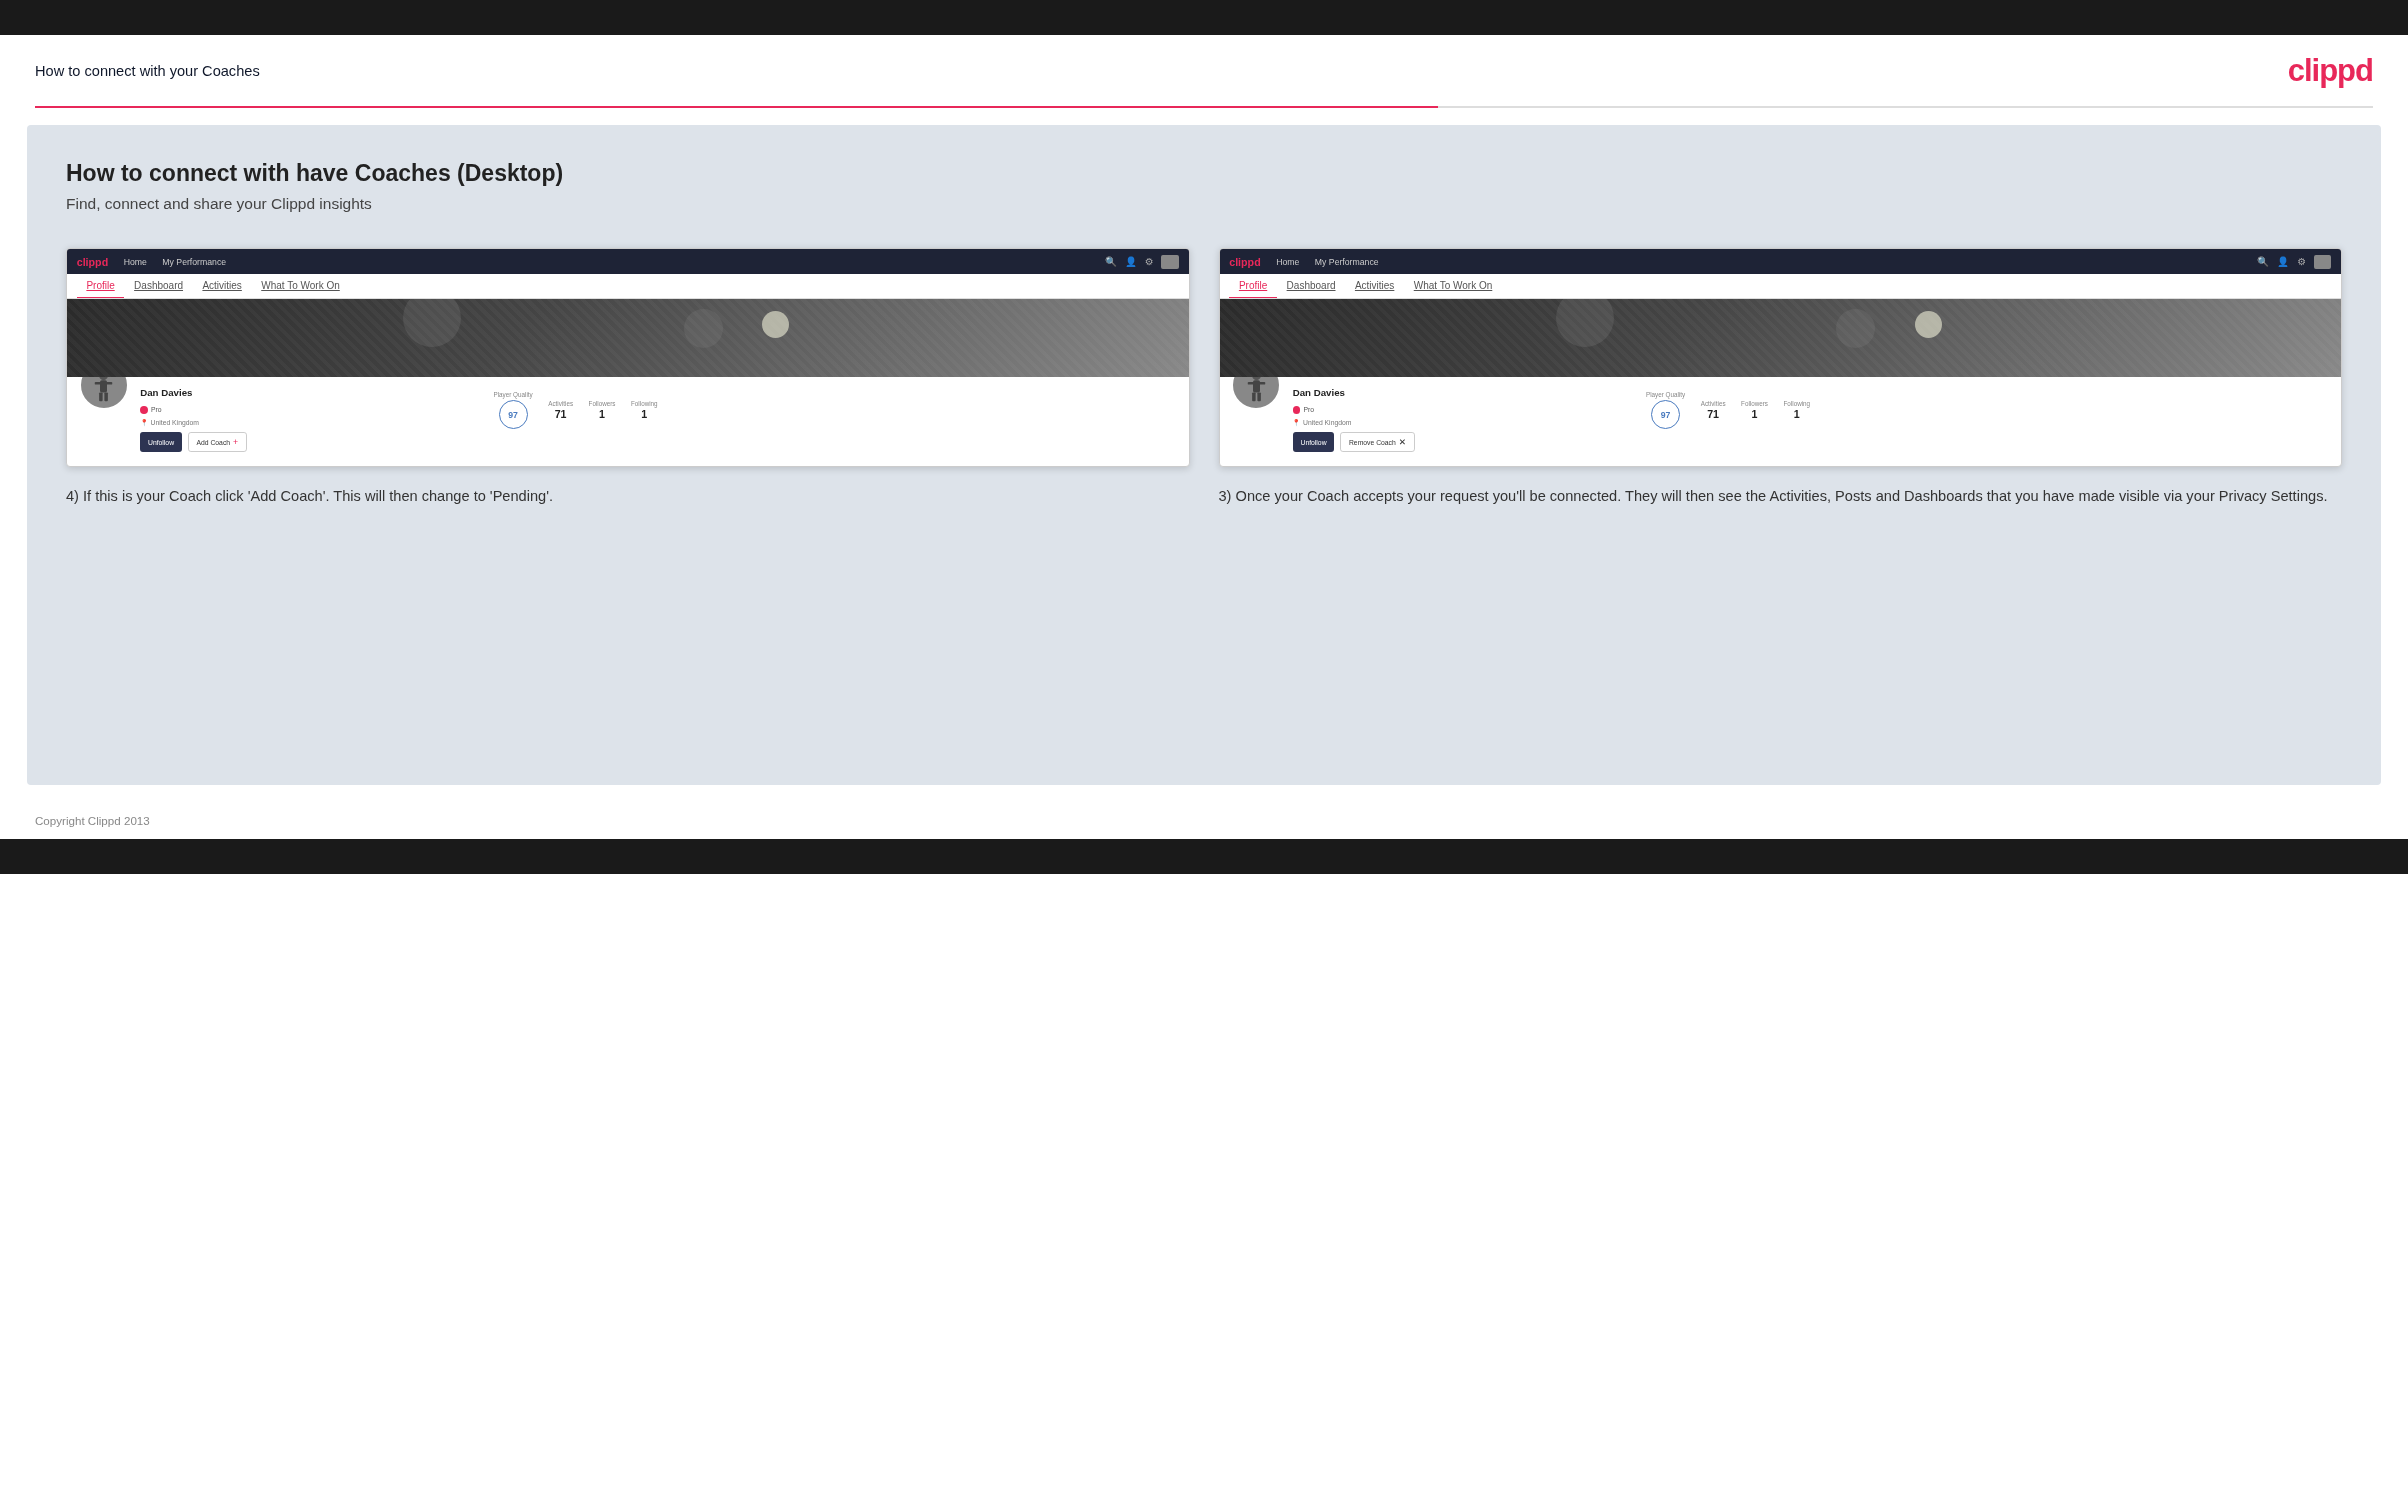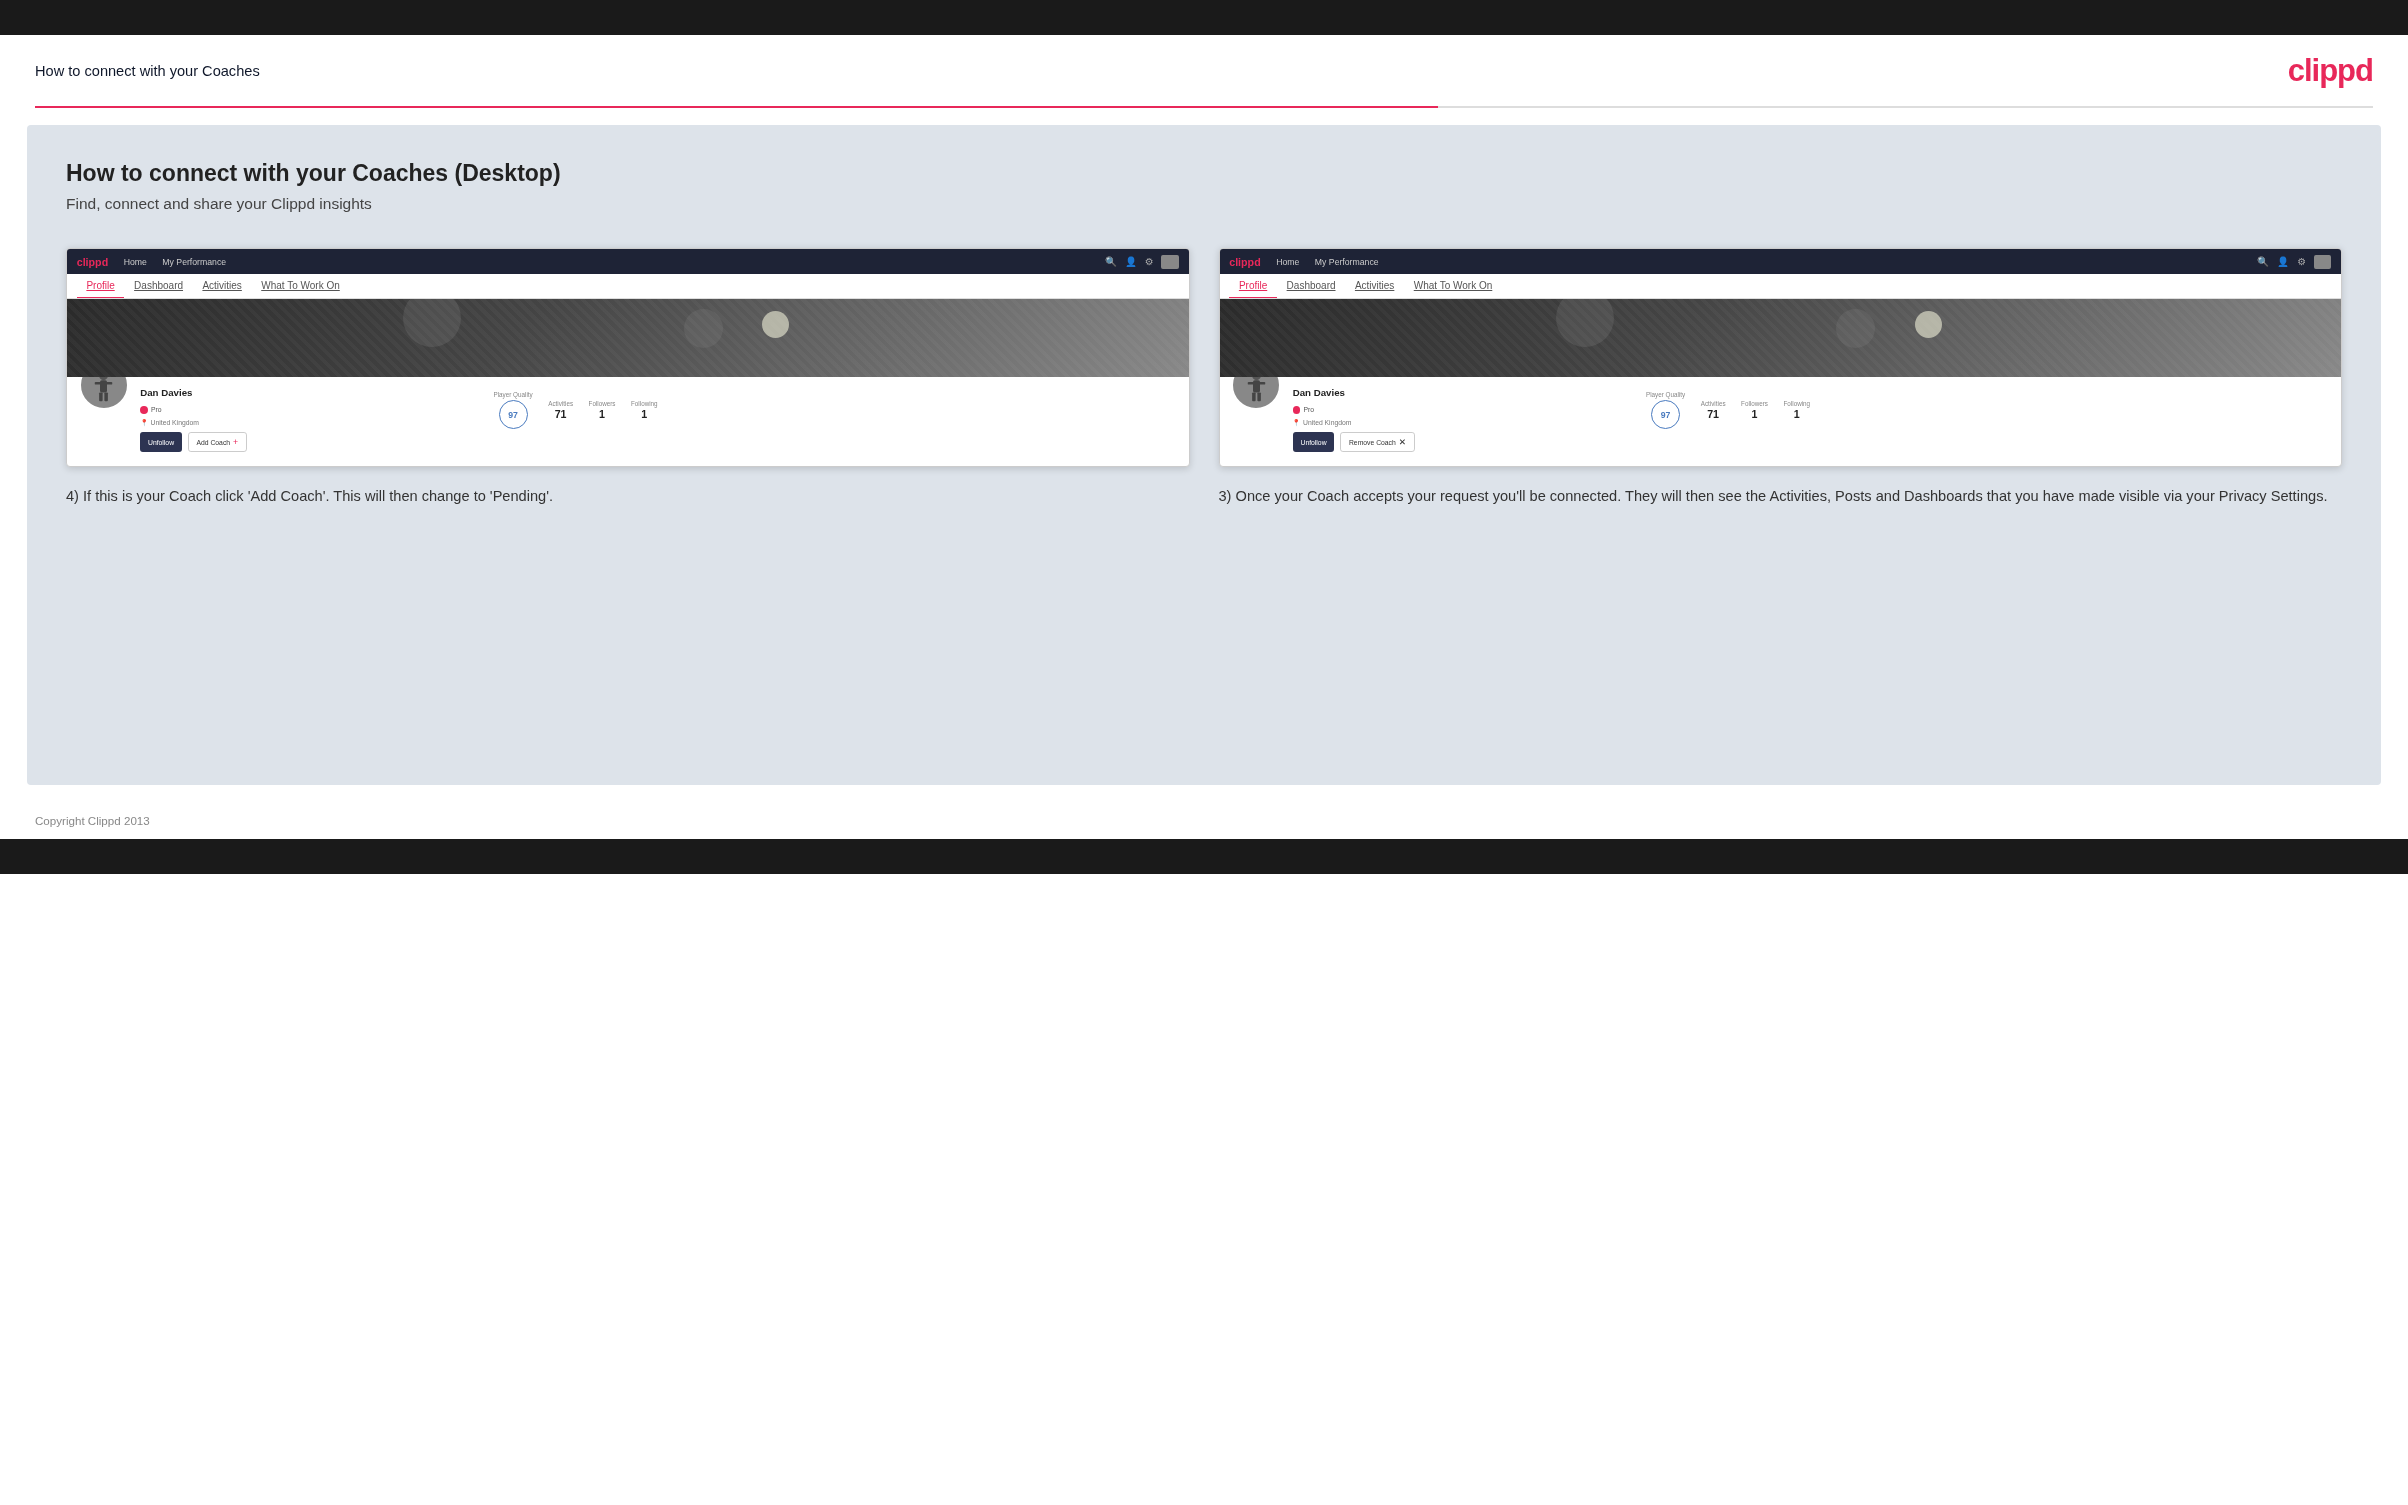--- a/index.html
+++ b/index.html
@@ -318,21 +318,21 @@
 <div class="top-bar"></div>
 
 <div class="header">
   <span class="header-title">How to connect with your Coaches</span>
   <span class="logo-text">clippd</span>
 </div>
 
 <div class="header-divider"></div>
 
 <div class="main-content">
-  <div class="section-title">How to connect with your Coaches (Desktop)</div>
+  <div class="section-title">How to connect with have Coaches (Desktop)</div>
   <div class="section-subtitle">Find, connect and share your Clippd insights</div>
 
   <div class="two-col">
 
     <div class="col">
 
       <div class="mock-browser">
 
         <div class="mock-nav">
           <span class="mock-logo">clippd</span>

